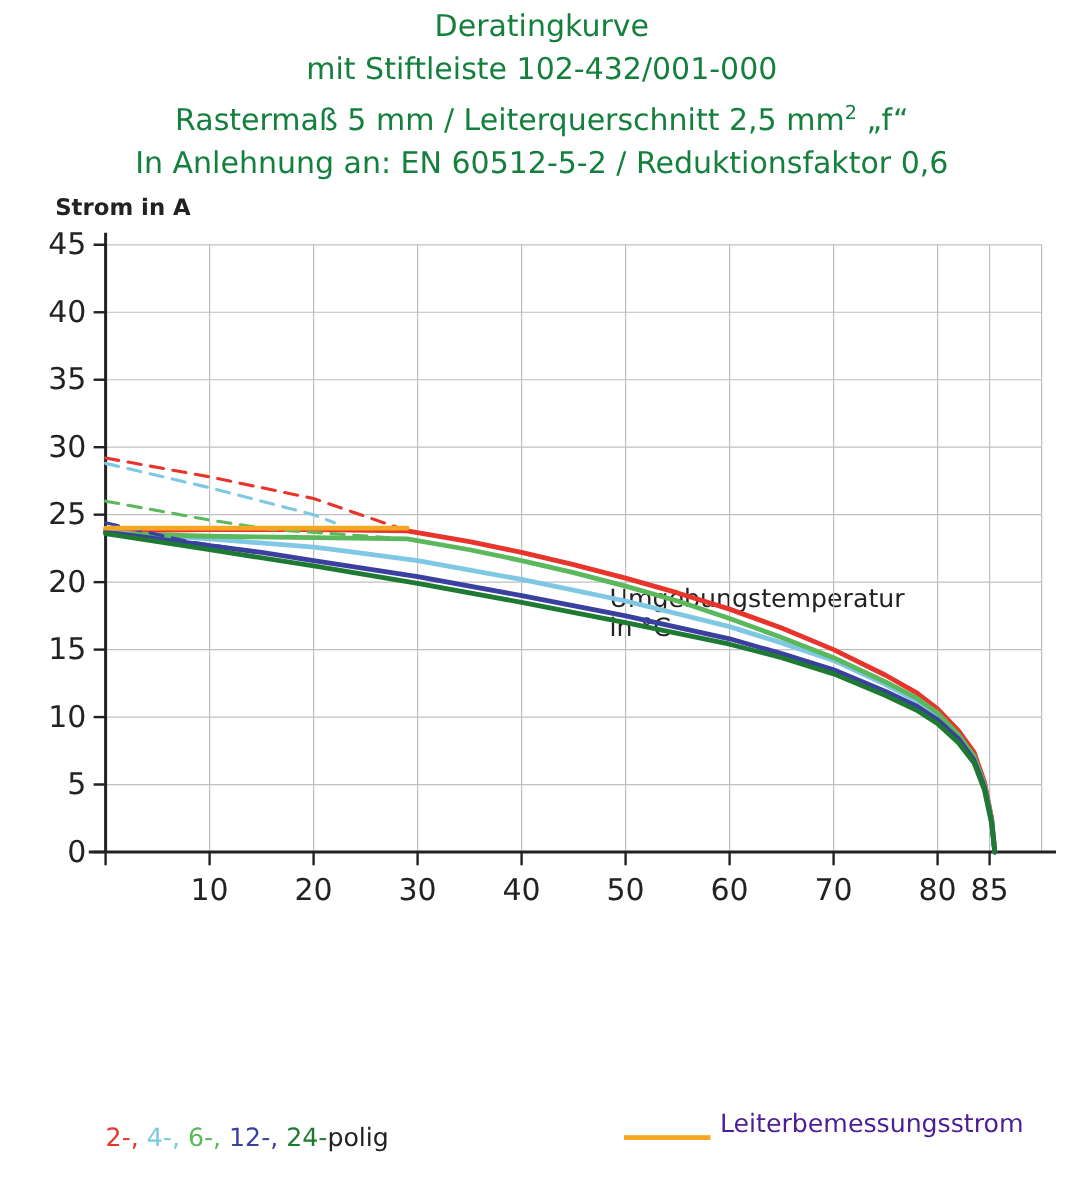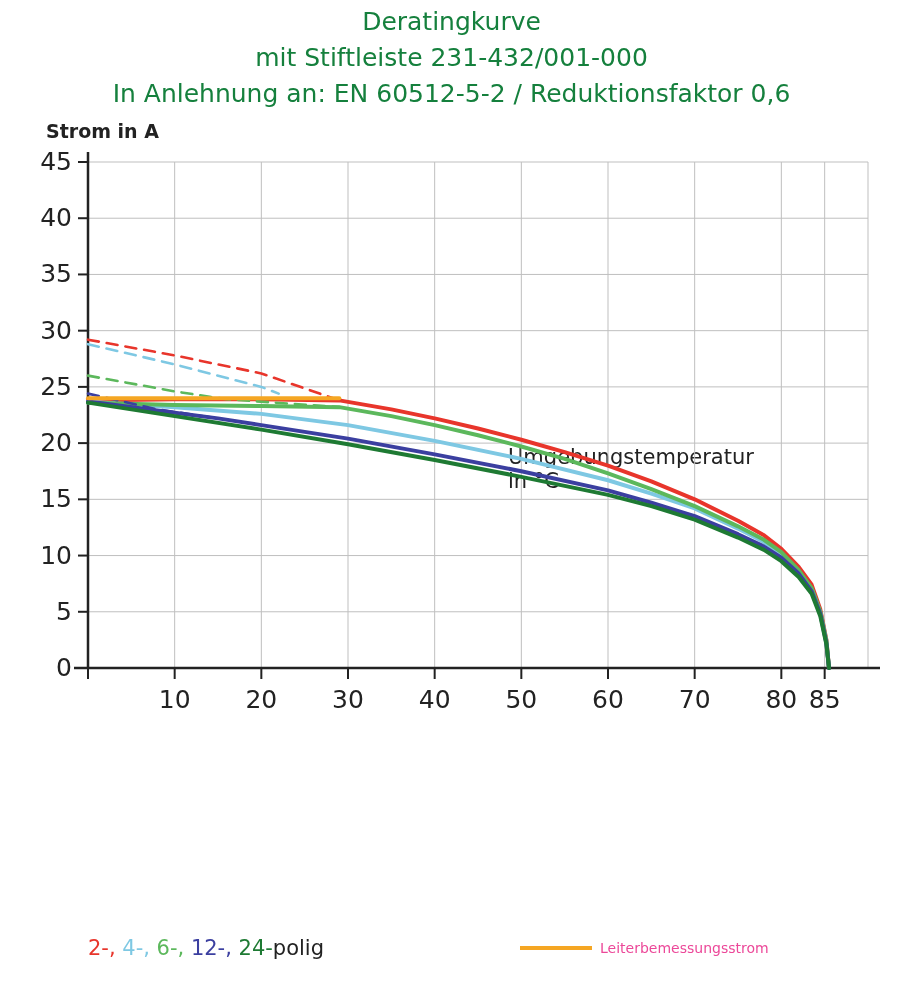--- a/index.html
+++ b/index.html
@@ -81,32 +81,33 @@
     position: absolute;
     left: 0;
     top: 12px;
     width: 72px;
     height: 4px;
     background: #f5a623;
   }
   .legend-current-label {
     position: absolute;
     left: 600px;
-    top: 20px;
-    font-size: 14px;
-    color: #ec4899;
+    top: 4px;
+    font-size: 21px;
+    color: #4c1d95;
     white-space: nowrap;
   }
 </style>
 </head>
 <body>
 
 <div class="title-block">
   <div class="title-line">Deratingkurve</div>
-  <div class="title-line">mit Stiftleiste 231-432/001-000</div>
+  <div class="title-line">mit Stiftleiste 102-432/001-000</div>
+  <div class="title-line"><span>Rastermaß 5 mm / Leiterquerschnitt 2,5 mm</span><sup>2</sup><span> „f“</span></div>
   <div class="title-line">In Anlehnung an: EN 60512-5-2 / Reduktionsfaktor 0,6</div>
 </div>
 
 <div class="plot-wrap">
   <div class="y-axis-label">Strom in A</div>
   <div class="x-axis-label">Umgebungstemperatur in °C</div>
   <svg class="chart" id="chart-svg" width="903" height="600">
       <line x1="174.66666666666666" y1="42" x2="174.66666666666666" y2="548" stroke="#bfbfbf" stroke-width="1"></line>
       <line x1="261.3333333333333" y1="42" x2="261.3333333333333" y2="548" stroke="#bfbfbf" stroke-width="1"></line>
       <line x1="348" y1="42" x2="348" y2="548" stroke="#bfbfbf" stroke-width="1"></line>

